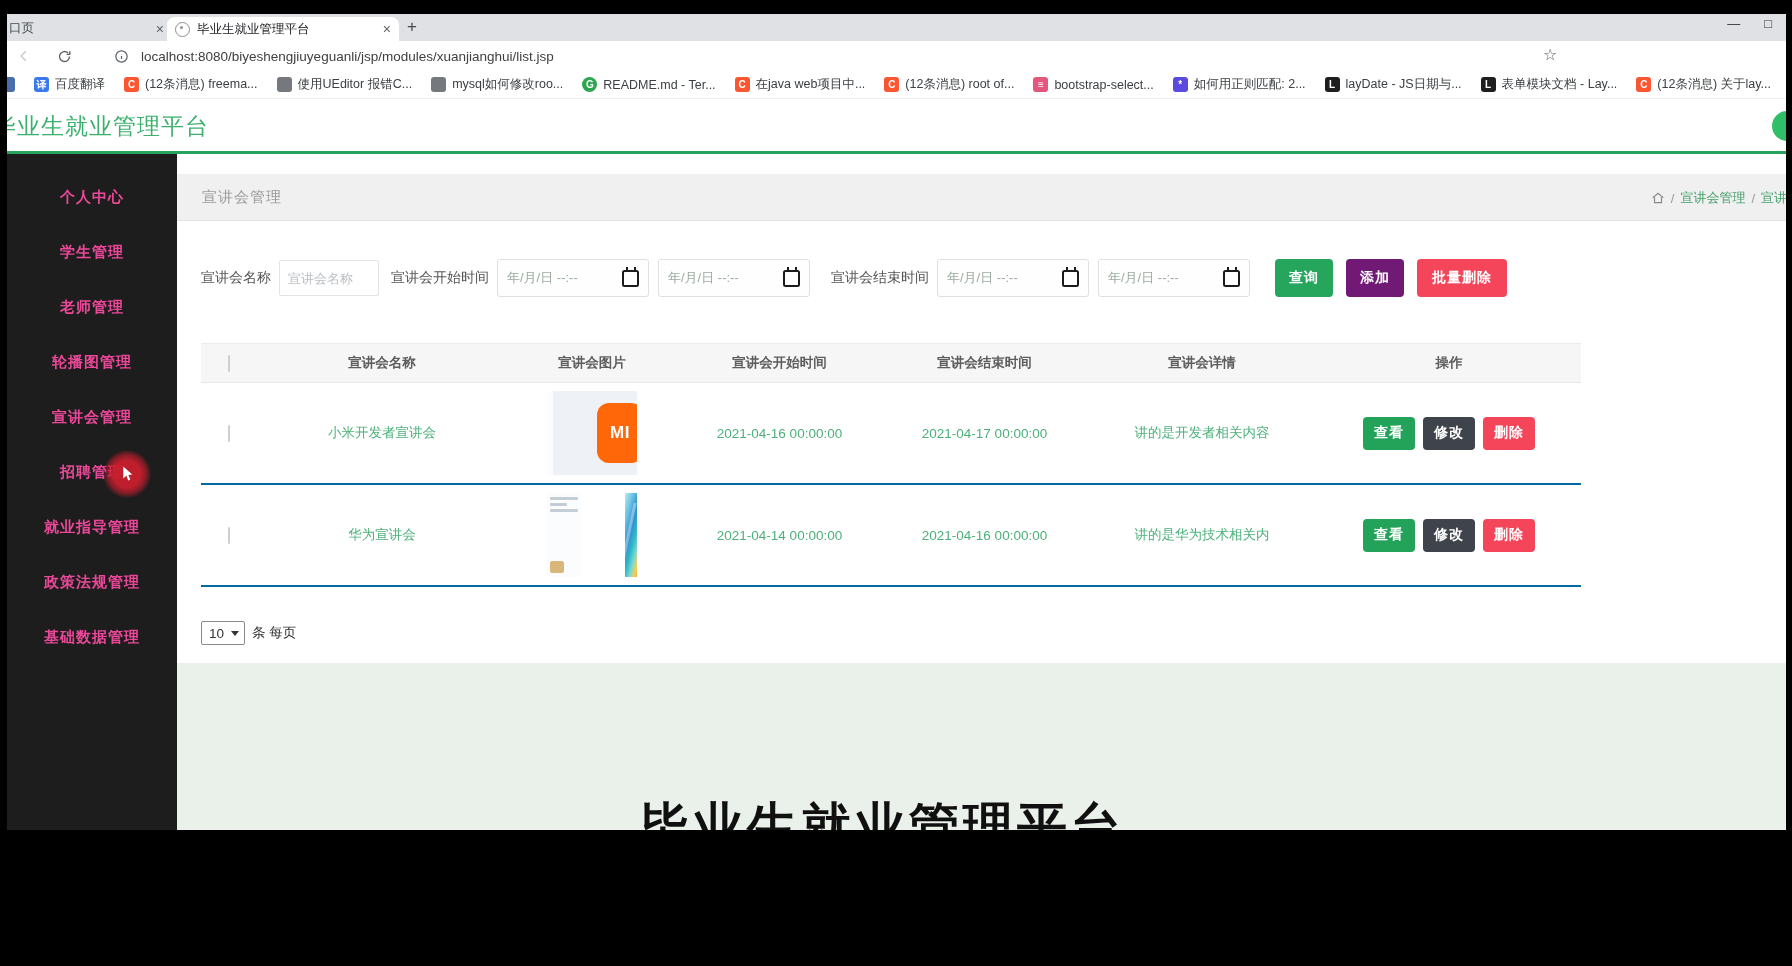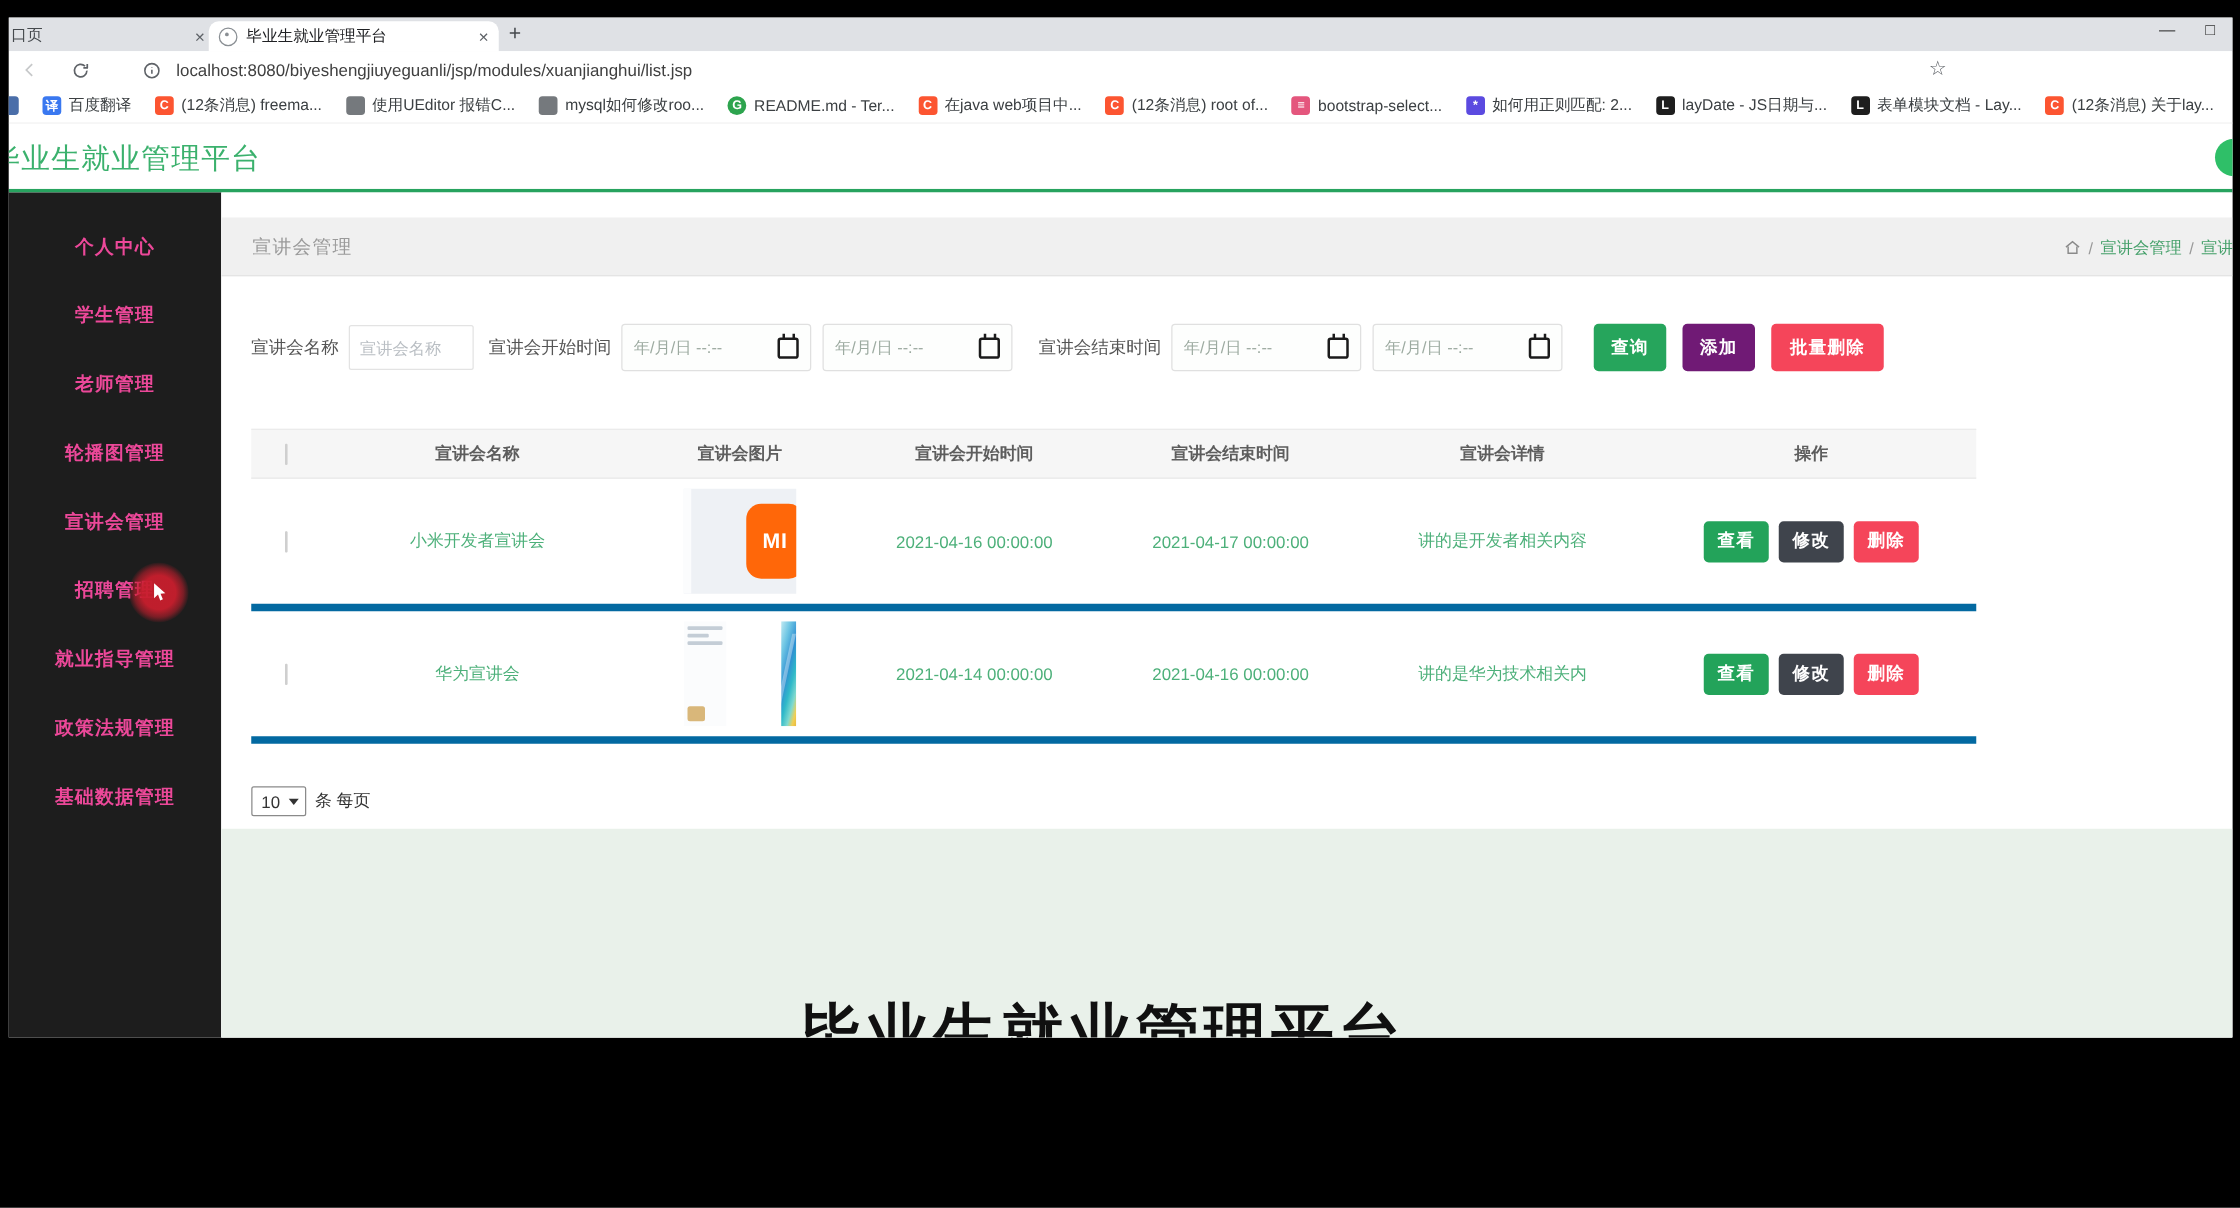--- a/index.html
+++ b/index.html
@@ -61,21 +61,21 @@
   .gap{width:12px;flex:none;}
   .btn{border:none;border-radius:4px;color:#fff;font-size:14px;font-weight:bold;letter-spacing:1px;cursor:default;}
   .btn-search{width:58px;height:38px;background:#26a55c;margin-left:16px;}
   .btn-add{width:58px;height:38px;background:#701a75;margin-left:13px;}
   .btn-batch{width:90px;height:38px;background:#f5455a;margin-left:13px;}
 
   .tablewrap{margin:46px 0 0 24px;width:1380px;font-size:13.5px;}
   .trow{display:grid;grid-template-columns:56px 250px 170px 205px 205px 230px 264px;align-items:center;}
   .thead{background:#f6f6f6;border-top:1px solid #ebebeb;border-bottom:1px solid #e7e7e7;height:38px;color:#5d5d5d;font-weight:bold;}
   .tc{text-align:center;}
-  .tbody-row{border-bottom:6px solid #0369a1;height:100px;color:#4db07a;}
+  .tbody-row{border-bottom:2px solid #0369a1;height:100px;color:#4db07a;}
   .cbx{width:13px;height:13px;background:#e9e9e9;border:1px solid #cfcfcf;border-radius:2px;margin:0 auto;}
   .rowact{display:flex;justify-content:center;gap:8px;}
   .btn-sm{width:52px;height:33px;border-radius:4px;}
   .b-view{background:#23a35a;} .b-edit{background:#3f444c;} .b-del{background:#f5455a;}
 
   .poster{width:90px;height:84px;margin:0 auto;display:flex;overflow:hidden;background:#eef1f5;gap:44px;}
   .p-left{width:34px;background:#fbfcfd;padding:4px 3px;box-sizing:border-box;display:flex;flex-direction:column;gap:3px;}
   .p-line{height:3px;background:#c4cdd6;border-radius:1px;}
   .p-line.short{width:60%;}
   .p-btn{margin-top:auto;height:7px;background:#3f7ae0;border-radius:3px;}

